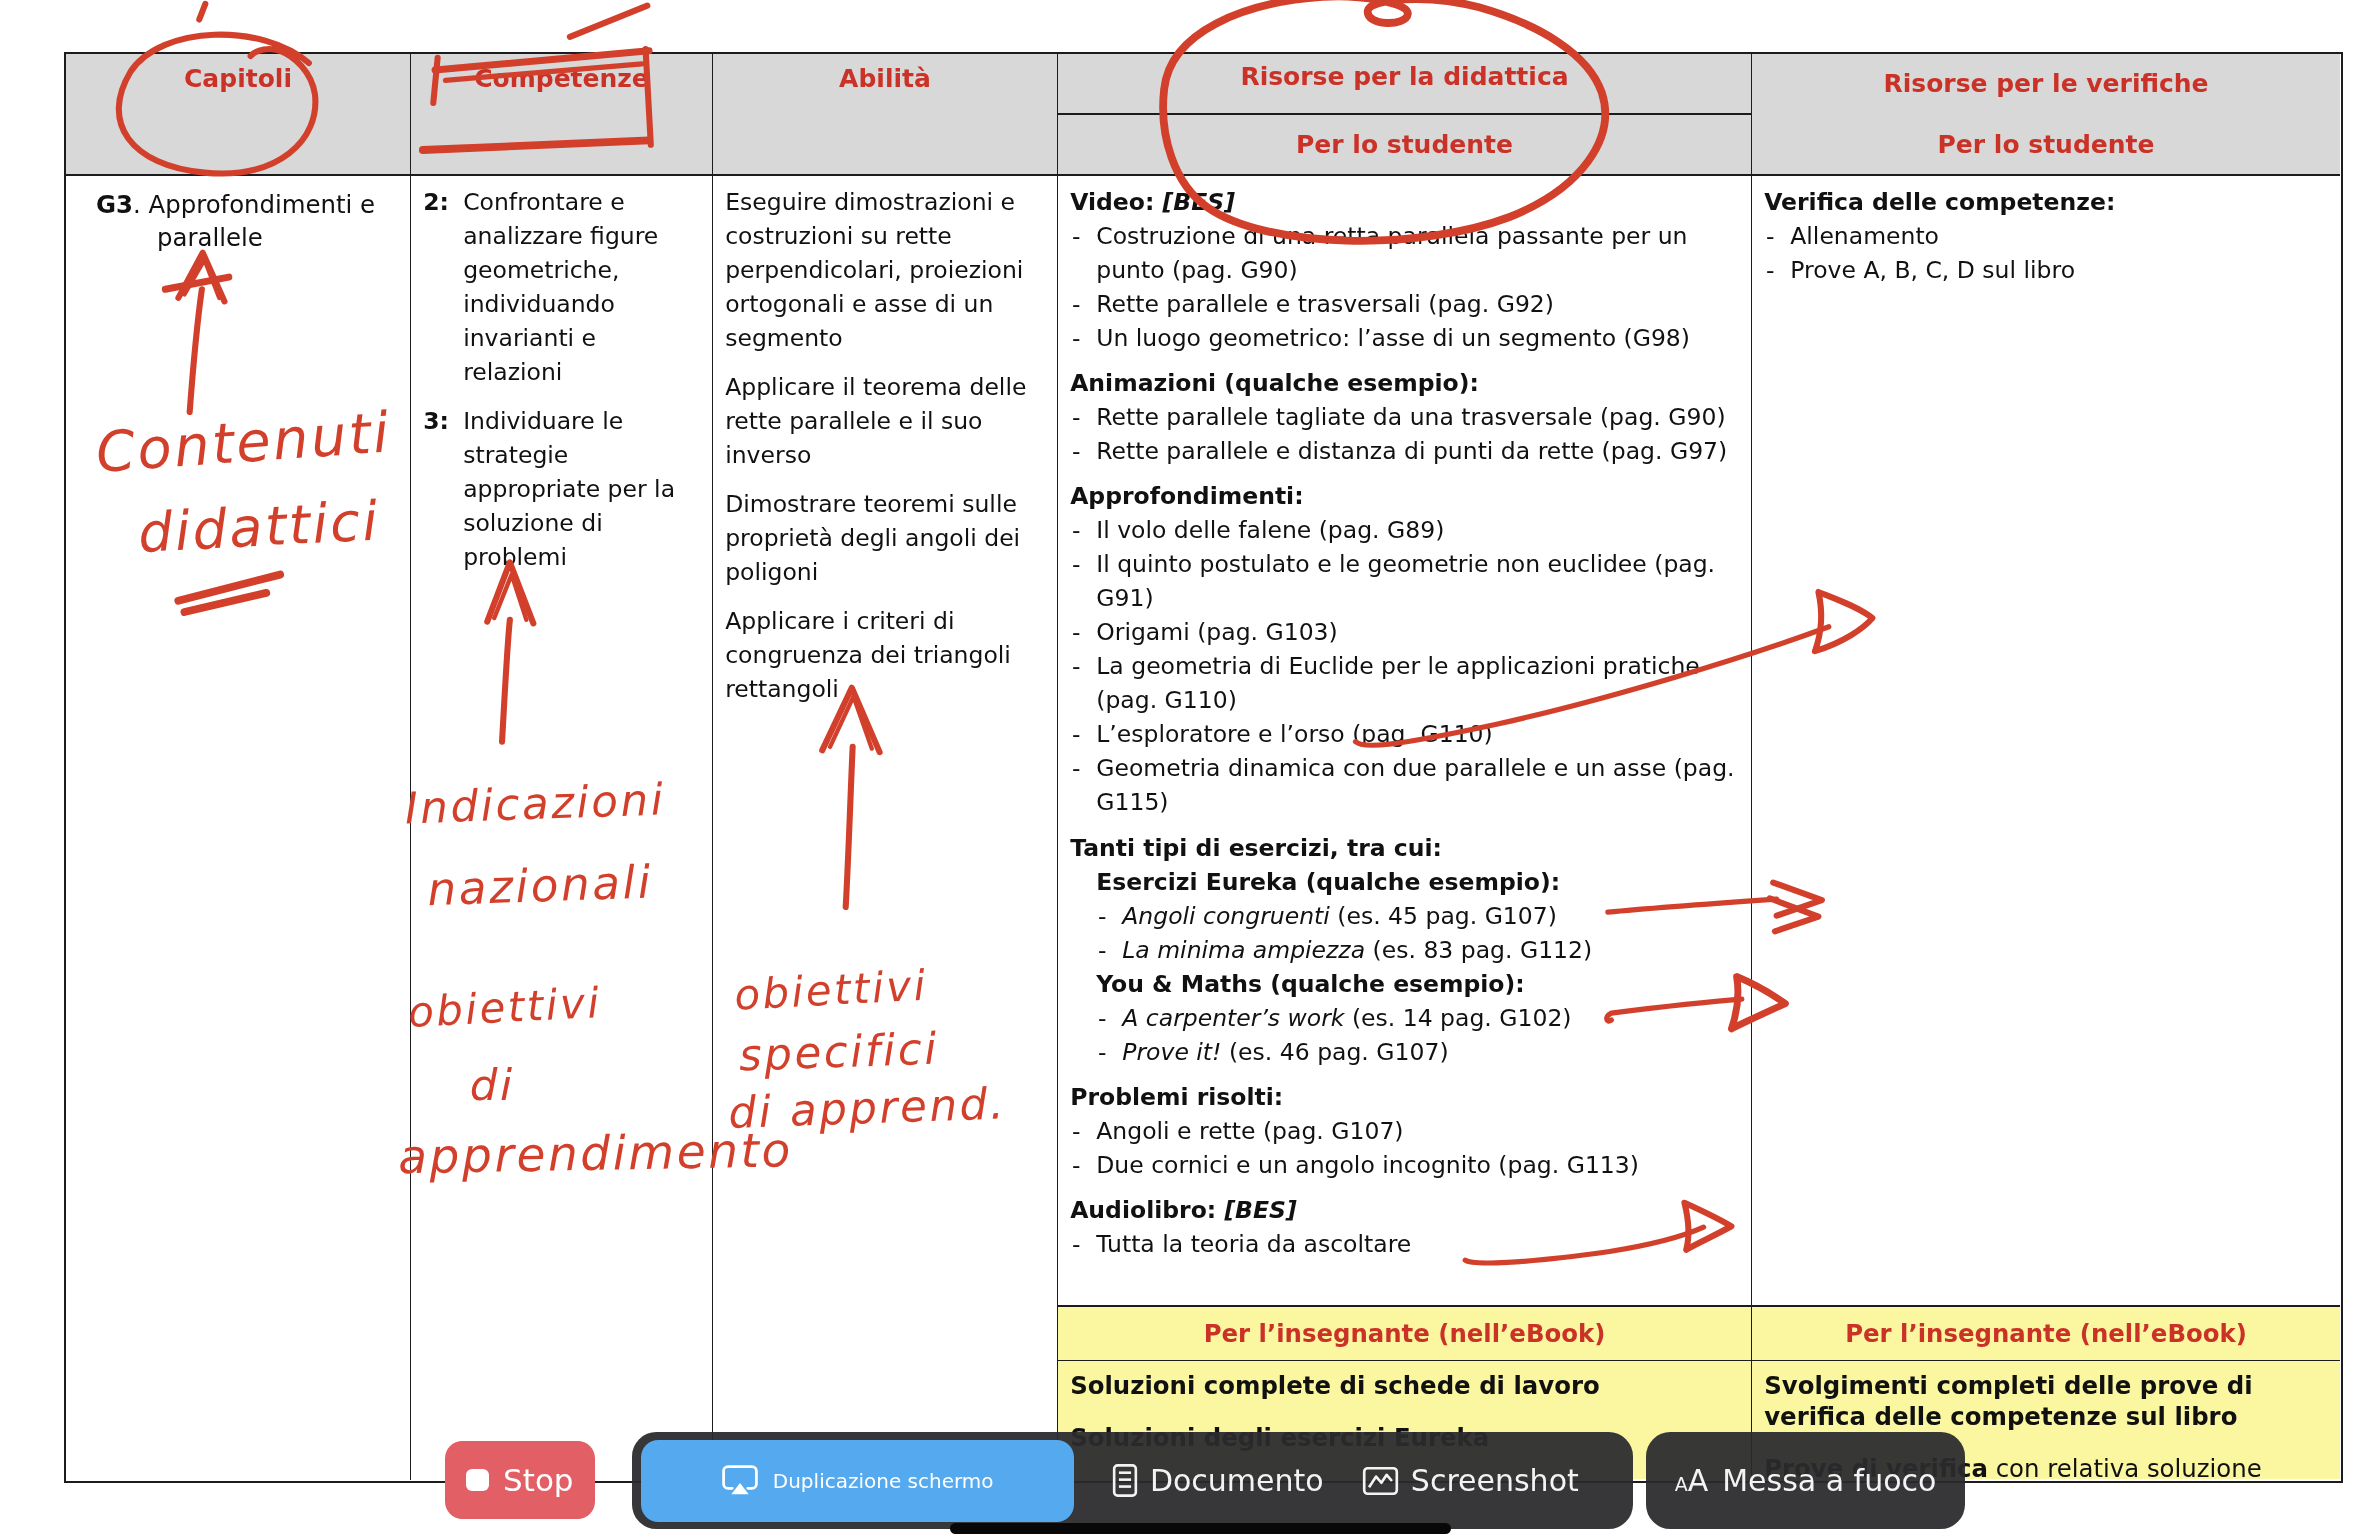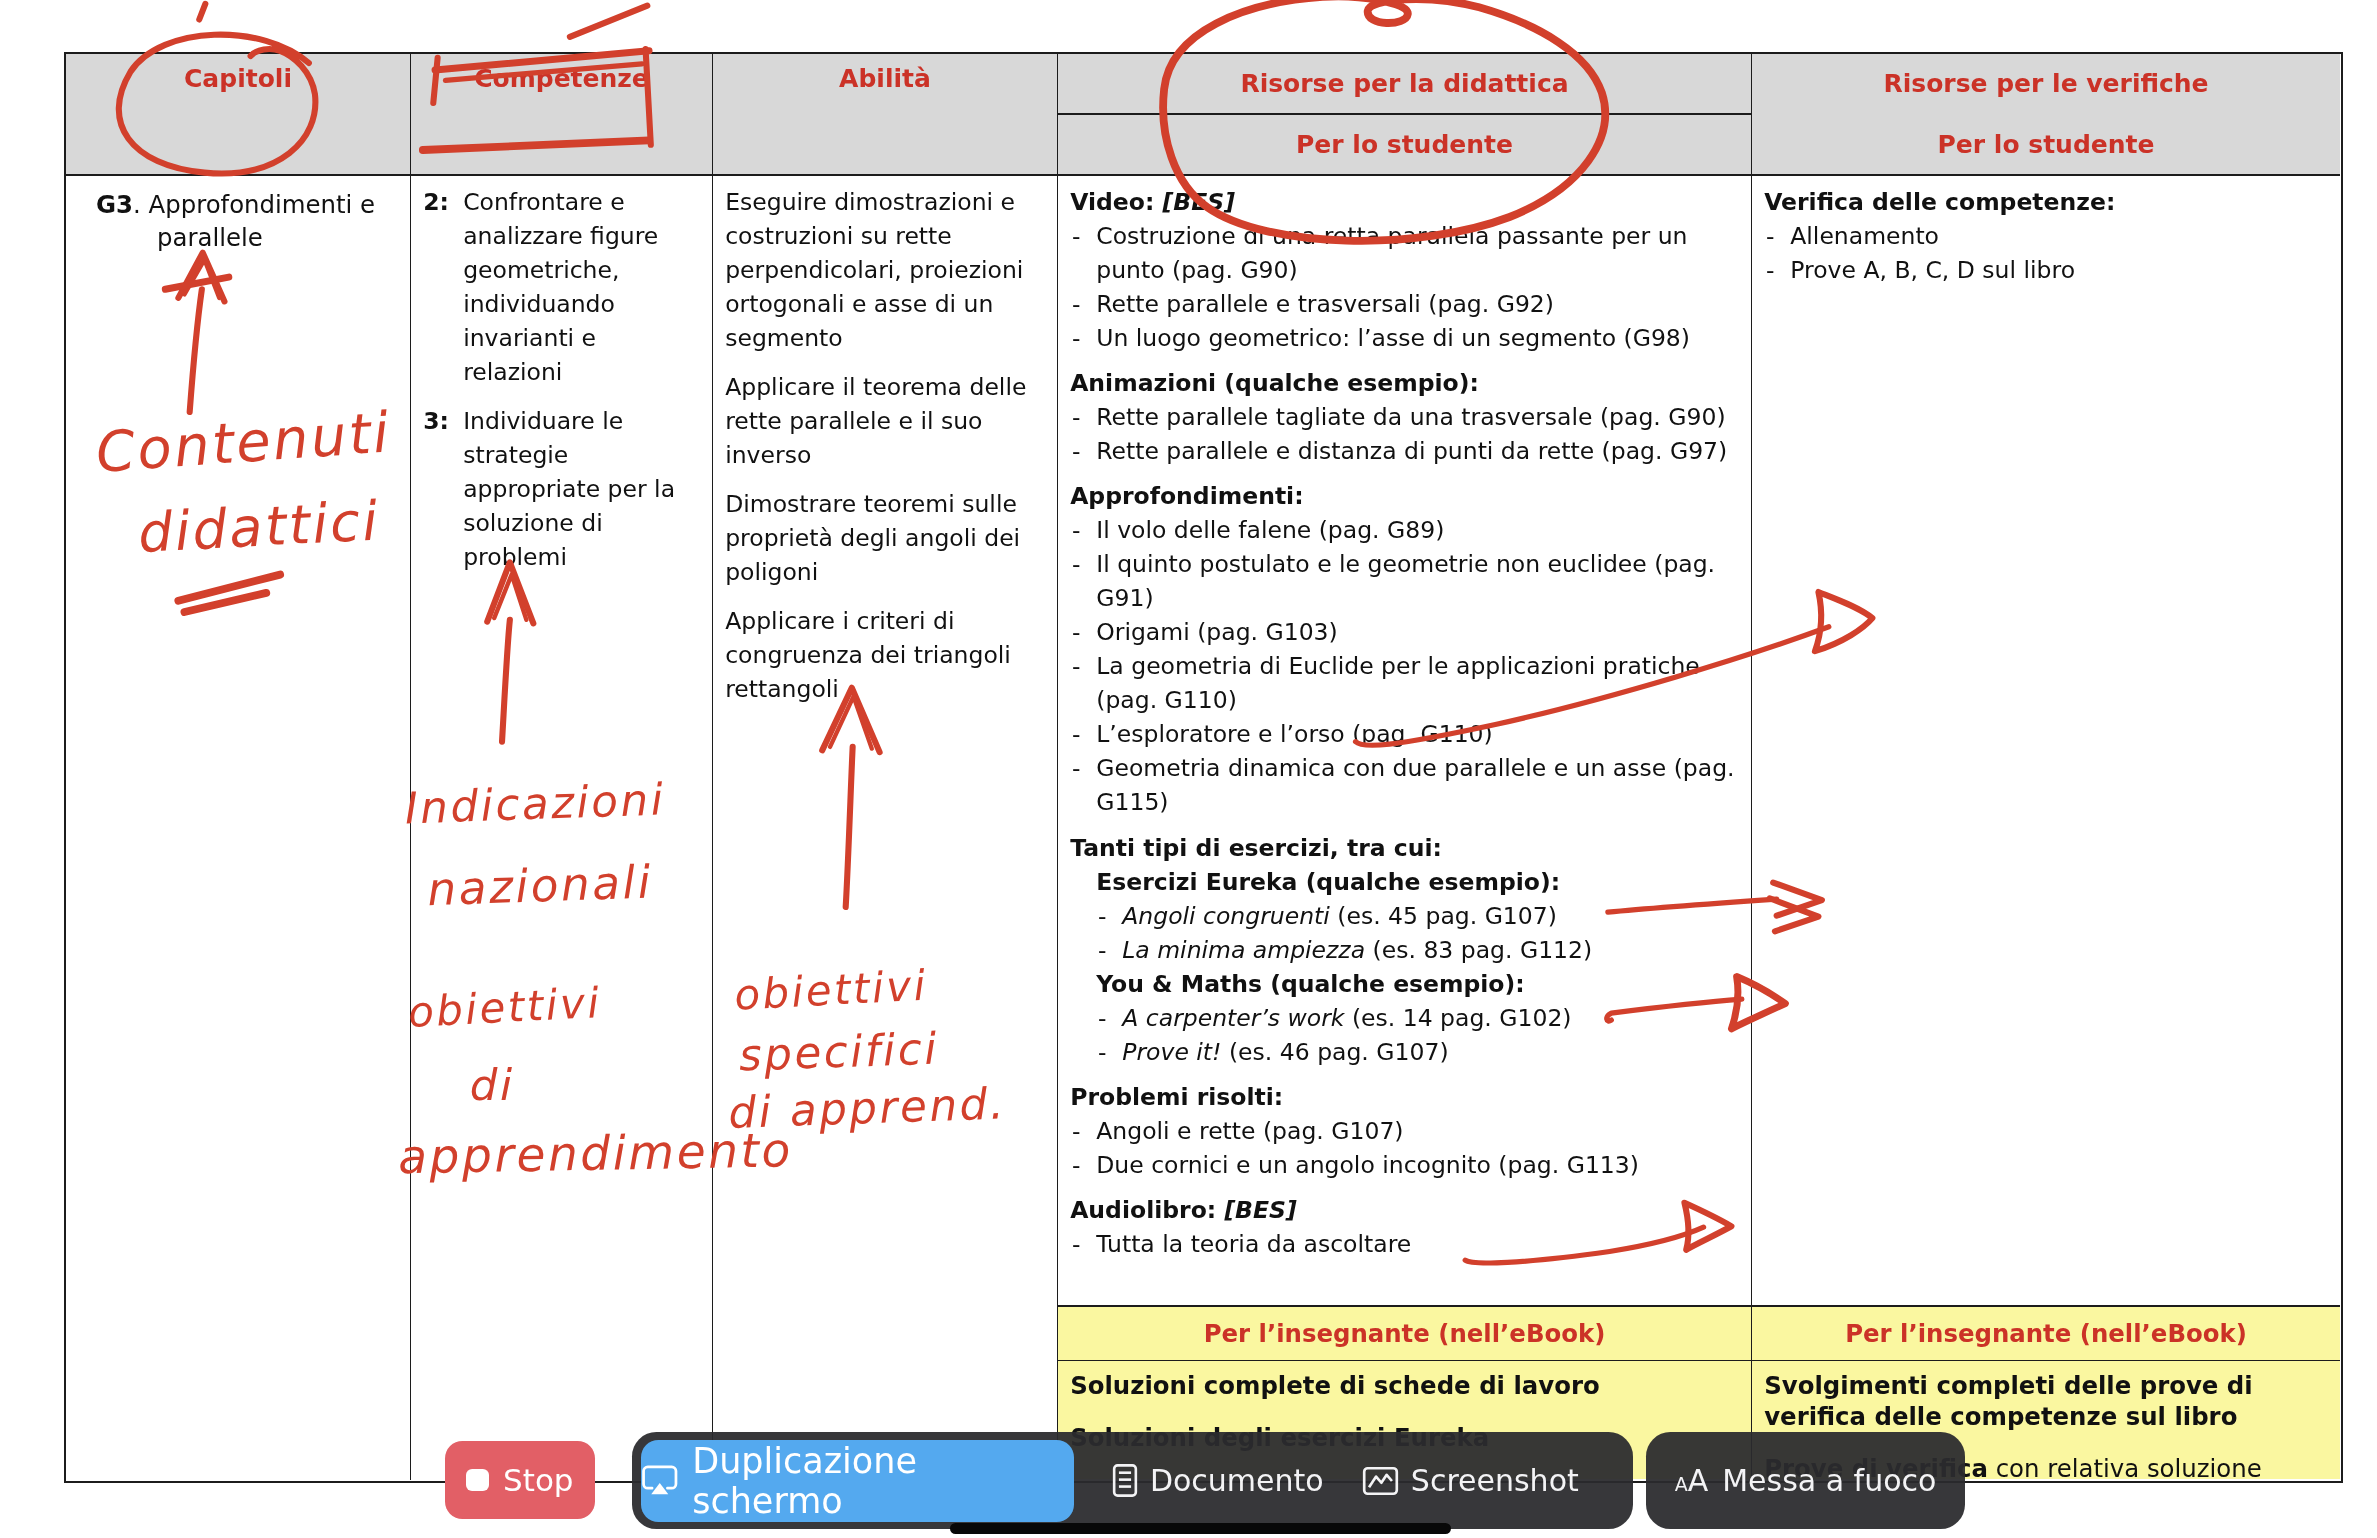--- a/index.html
+++ b/index.html
@@ -71,21 +71,21 @@
   }
   .stop-square{width:22.6px;height:22.6px;border-radius:6.1px;background:#fff;}
   .tool-group{
     position:absolute;left:620px;top:1432px;width:1001px;height:97px;
     border-radius:24.4px;background:var(--dark,rgba(43,43,46,0.94));
     display:flex;align-items:center;
   }
   .blue-btn{
     margin-left:8.7px;width:433px;height:82px;border-radius:17.4px;
     background:var(--blue,#54a9ef);display:flex;align-items:center;justify-content:center;gap:14px;
-    color:#fff;font-size:35px;flex:0 0 auto;
+    color:#fff;font-size:20px;flex:0 0 auto;
   }
   .tb-item{
     display:flex;align-items:center;gap:12.2px;color:#f3f3f5;font-size:30px;
     margin-left:38px;
   }
   .focus-btn{
     position:absolute;left:1634px;top:1432px;width:319px;height:97px;
     border-radius:24.4px;background:var(--dark,rgba(43,43,46,0.94));
     display:flex;align-items:center;justify-content:center;gap:14px;
     color:#f3f3f5;font-size:30px;
@@ -109,21 +109,21 @@
     <div class="pad">Capitoli</div>
   </div>
   <div class="cell hdr" style="left:345px;top:0;width:302px;height:122px;border-bottom-width:2.6px;">
     <div class="pad">Competenze</div>
   </div>
   <div class="cell hdr" style="left:647px;top:0;width:345px;height:122px;border-bottom-width:2.6px;">
     <div class="pad">Abilità</div>
   </div>
 
   <div class="cell hdr" style="left:992px;top:0;width:694px;height:61px;">
-    <div class="pad" style="padding-top:15px;">Risorse per la didattica</div>
+    <div class="pad" style="padding-top:8px;">Risorse per la didattica</div>
   </div>
   <div class="cell hdr last-col" style="left:1686px;top:0;width:588px;height:70px;">
     <div class="pad" style="padding-top:15px;">Risorse per le verifiche</div>
   </div>
   <div class="cell hdr" style="left:992px;top:61px;width:694px;height:61px;">
     <div class="pad" style="padding-top:15px;">Per lo studente</div>
   </div>
   <div class="cell hdr last-col" style="left:1686px;top:61px;width:588px;height:61px;">
     <div class="pad" style="padding-top:15px;">Per lo studente</div>
   </div>

